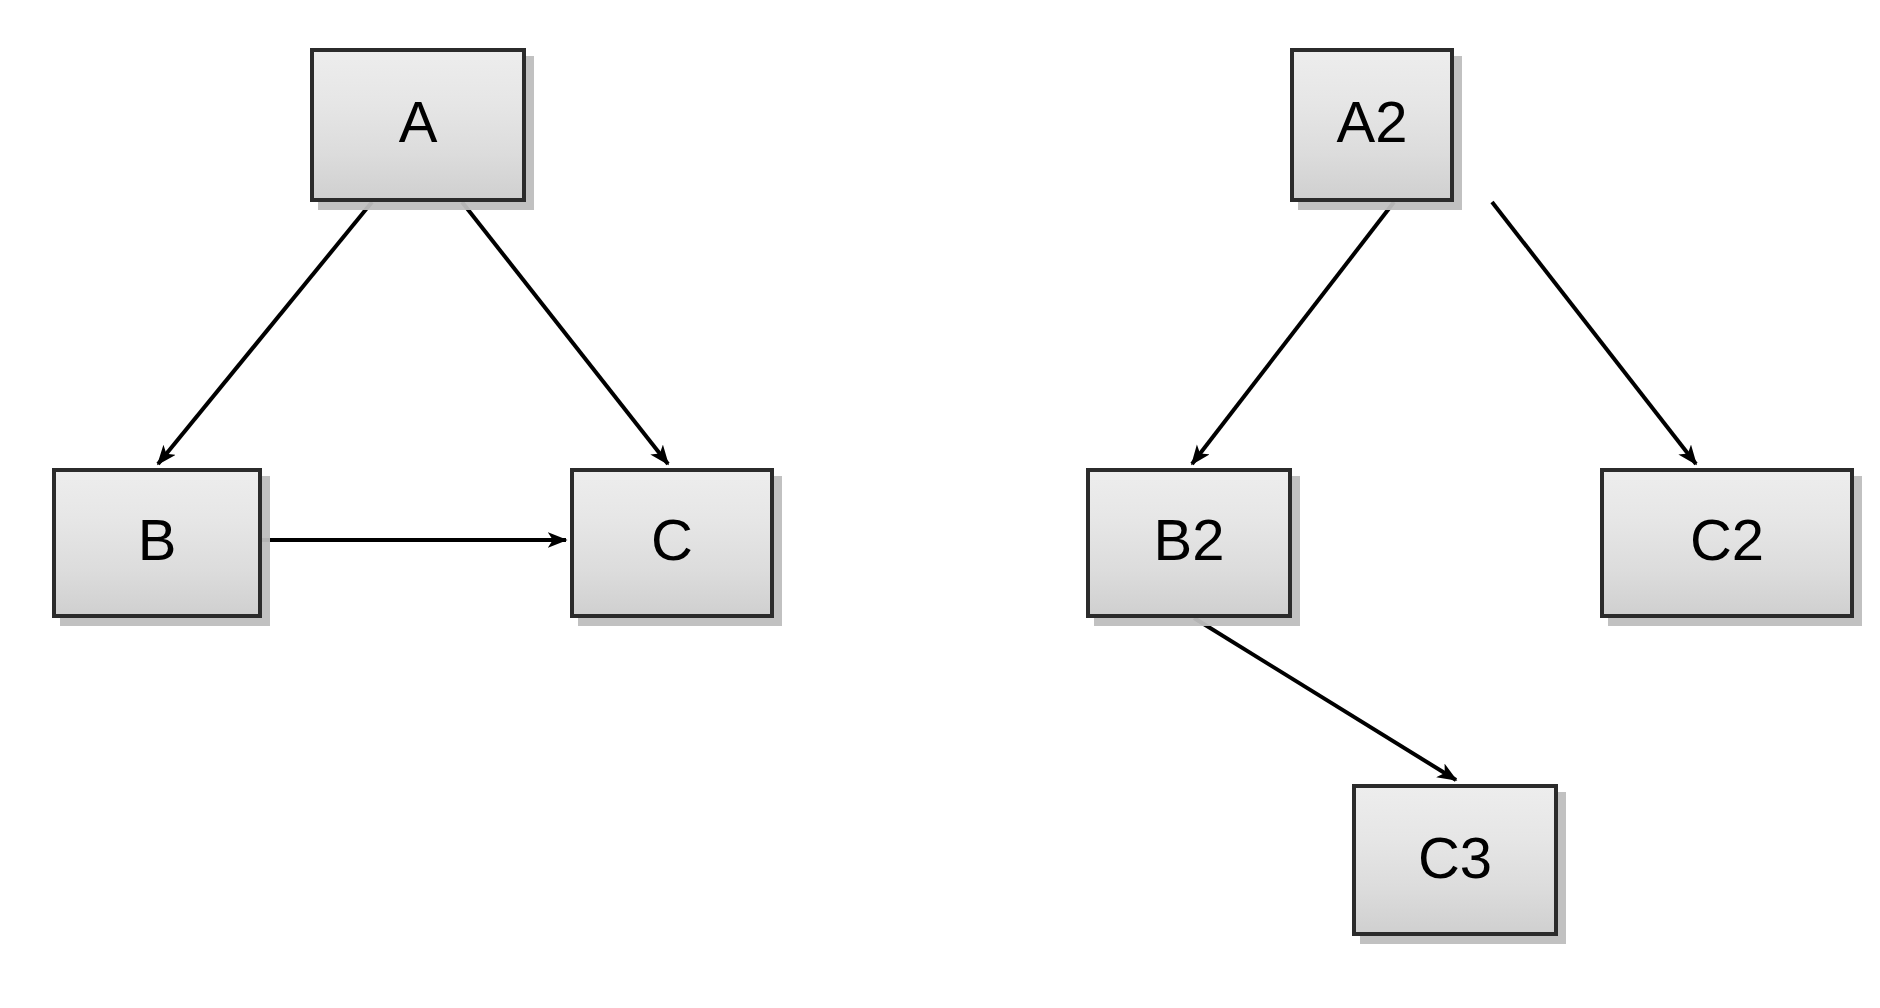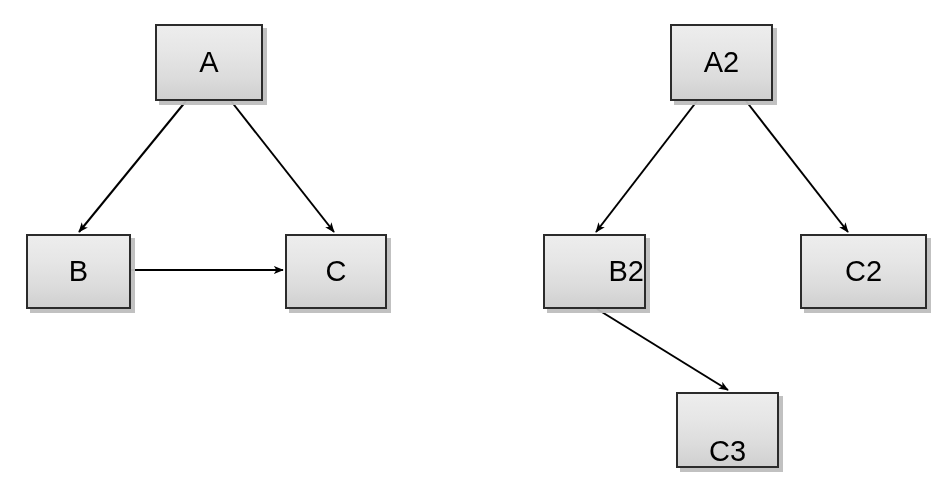--- a/index.html
+++ b/index.html
@@ -73,27 +73,27 @@
   <div id="nodes-group">
       <div class="node" style="left: 155px; top: 24px; width: 108px; height: 77px;">
         <span class="node-label">A</span>
       </div>
       <div class="node" style="left: 26px; top: 234px; width: 105px; height: 75px;">
         <span class="node-label">B</span>
       </div>
       <div class="node" style="left: 285px; top: 234px; width: 102px; height: 75px;">
         <span class="node-label">C</span>
       </div>
-      <div class="node" style="left: 670px; top: 24px; width: 103px; height: 77px;">
+      <div class="node" style="left: 645px; top: 24px; width: 82px; height: 77px;">
         <span class="node-label">A2</span>
       </div>
-      <div class="node" style="left: 543px; top: 234px; width: 103px; height: 75px; justify-content: flex-end;">
+      <div class="node" style="left: 543px; top: 234px; width: 103px; height: 75px;">
         <span class="node-label">B2</span>
       </div>
       <div class="node" style="left: 800px; top: 234px; width: 127px; height: 75px;">
         <span class="node-label">C2</span>
       </div>
-      <div class="node" style="left: 676px; top: 392px; width: 103px; height: 76px; align-items: flex-end;">
+      <div class="node" style="left: 676px; top: 392px; width: 103px; height: 76px;">
         <span class="node-label">C3</span>
       </div>
     </div>
 
 </div>
 
 </body></html>

